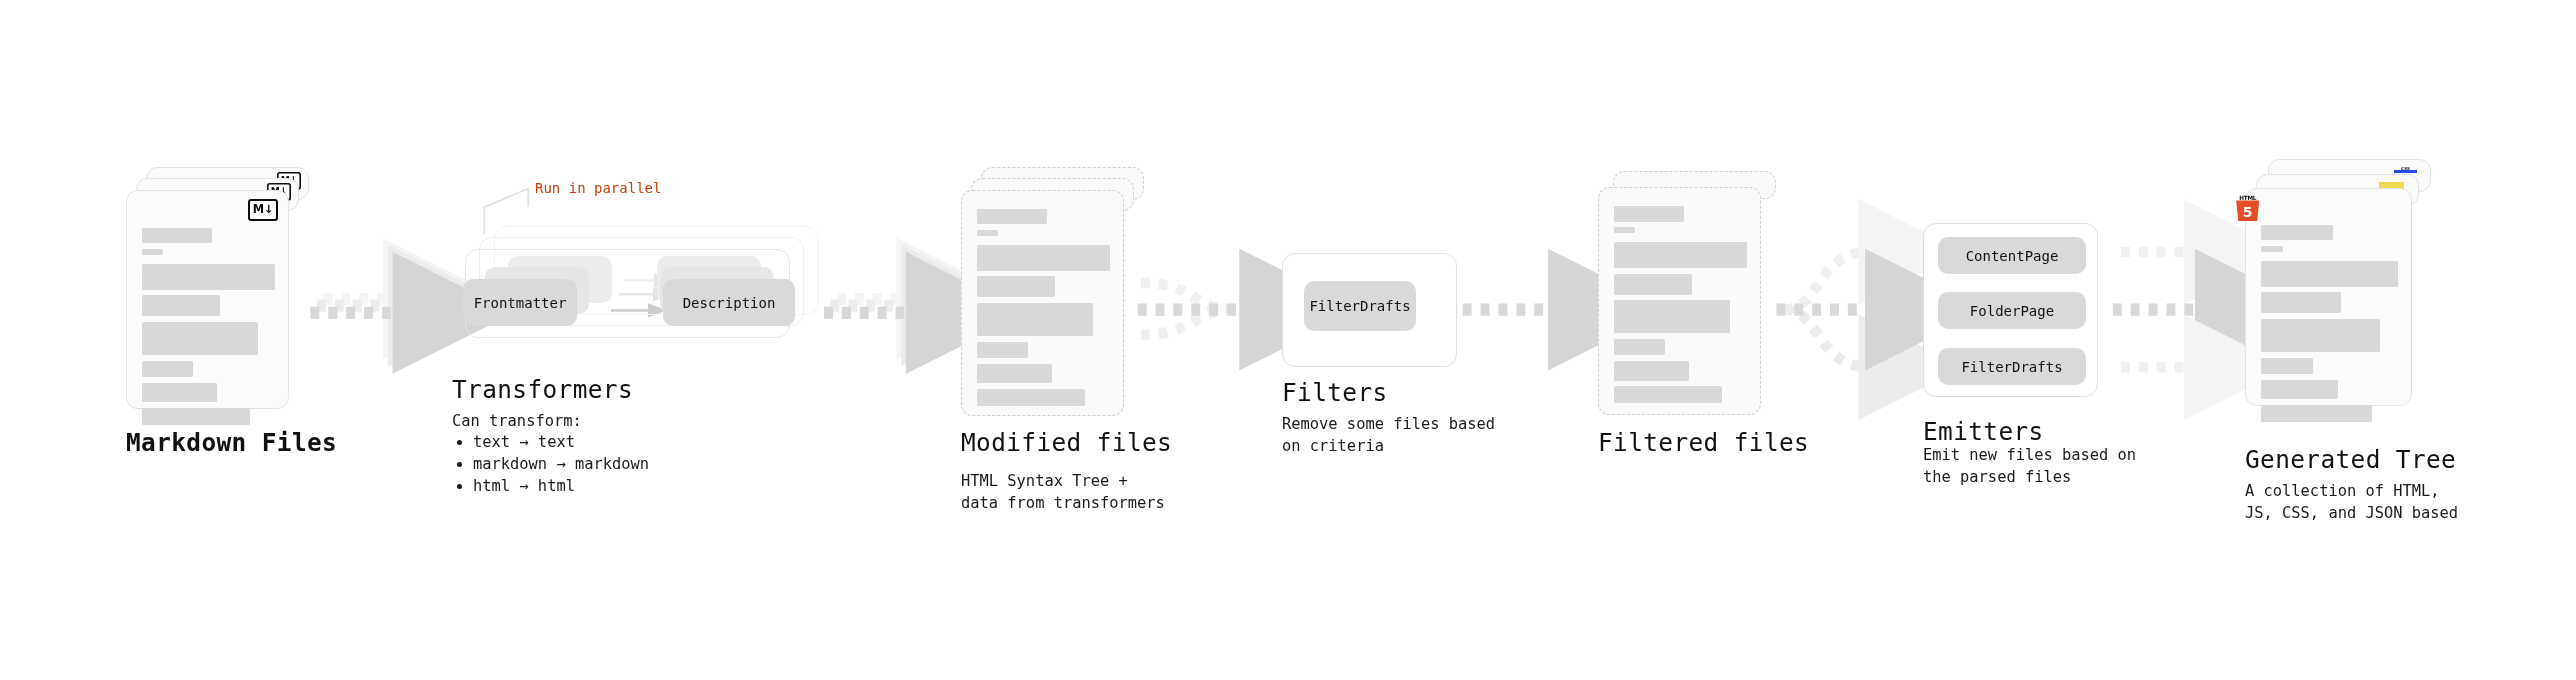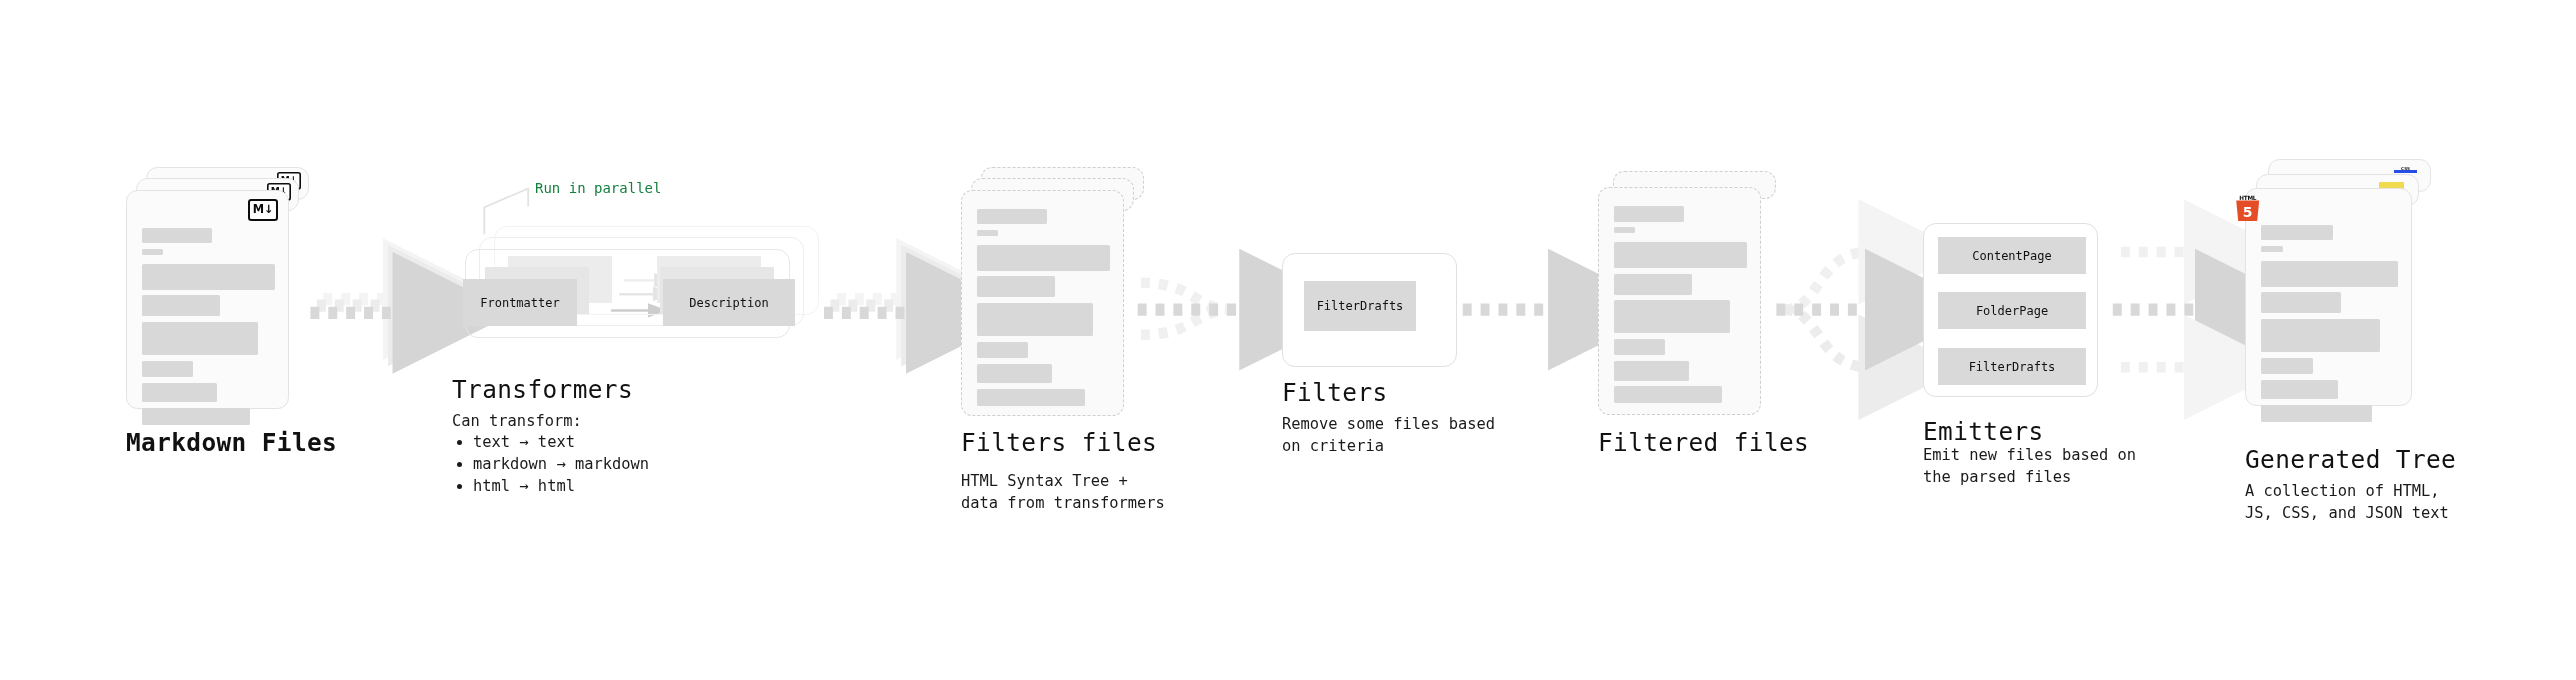--- a/index.html
+++ b/index.html
@@ -72,33 +72,33 @@
   .css3 .word{font-size:4.1px;font-weight:bold;color:#111;text-align:center;line-height:3.3px;
     font-family:"DejaVu Sans","Liberation Sans",sans-serif;}
   .jsb{width:24.4px;height:12.2px;background:#f0db4f;}
 
   
   .panel{
     position:absolute;box-sizing:border-box;
     border:1.3px solid #e0e0e0;border-radius:13px;background:#ffffff;
   }
   .chip{
-    box-sizing:border-box;background:#d9d9d9;border-radius:0;
+    box-sizing:border-box;background:#d9d9d9;border-radius:10px;
     display:flex;align-items:center;justify-content:center;
-    font-size:12px;color:#111;white-space:nowrap;text-align:right;
+    font-size:14px;color:#111;white-space:nowrap;text-align:right;
   }
   .chip.ghost{background:#ececec;}
   .chip.ghost2{background:#e6e6e6;}
 
   
   .tpanel{position:absolute;box-sizing:border-box;border:1.3px solid #ececec;border-radius:13px;background:transparent;}
 
   svg.ovl{position:absolute;left:0;top:0;width:2576px;height:681px;pointer-events:none;}
   .para-label{
-    position:absolute;font-size:14px;color:#15803d;white-space:nowrap;
+    position:absolute;font-size:14px;color:#c2410c;white-space:nowrap;
   }
 </style>
 </head>
 <body>
 
 <div id="stage">
 
   <svg class="ovl" viewBox="0 0 3170 838">
     <defs>
       <marker id="ahd" markerWidth="10" markerHeight="10" refX="1" refY="5" orient="auto">
@@ -215,21 +215,21 @@
           <div class="ln h2"></div>
         <div class="ln w100"></div>
           <div class="ln w60"></div>
         <div class="ln w88"></div>
           <div class="ln w40"></div>
         <div class="ln w58"></div>
           <div class="ln w82"></div>
       </div>
     </div>
   </div>
-  <div class="stage-title" style="left:961px;top:428px;">Filters files</div>
+  <div class="stage-title" style="left:961px;top:428px;">Modified files</div>
   <div class="stage-desc" style="left:961px;top:470px;">HTML Syntax Tree +
 data from transformers</div>
 
   <div class="panel" style="left:1282px;top:253px;width:175px;height:114px;">
     <div class="chip" style="position:absolute;left:21px;top:27px;width:112px;height:50px;">FilterDrafts</div>
   </div>
   <div class="stage-title" style="left:1282px;top:378px;">Filters</div>
   <div class="stage-desc" style="left:1282px;top:413px;">Remove some files based
 on criteria</div>
 
@@ -281,16 +281,16 @@
           <div class="ln w60"></div>
         <div class="ln w88"></div>
           <div class="ln w40"></div>
         <div class="ln w58"></div>
           <div class="ln w82"></div>
       </div>
     </div>
   </div>
   <div class="stage-title" style="left:2245px;top:445px;">Generated Tree</div>
   <div class="stage-desc" style="left:2245px;top:480px;">A collection of HTML,
-JS, CSS, and JSON text</div>
+JS, CSS, and JSON based</div>
 
 </div>
 
 
 </body></html>

